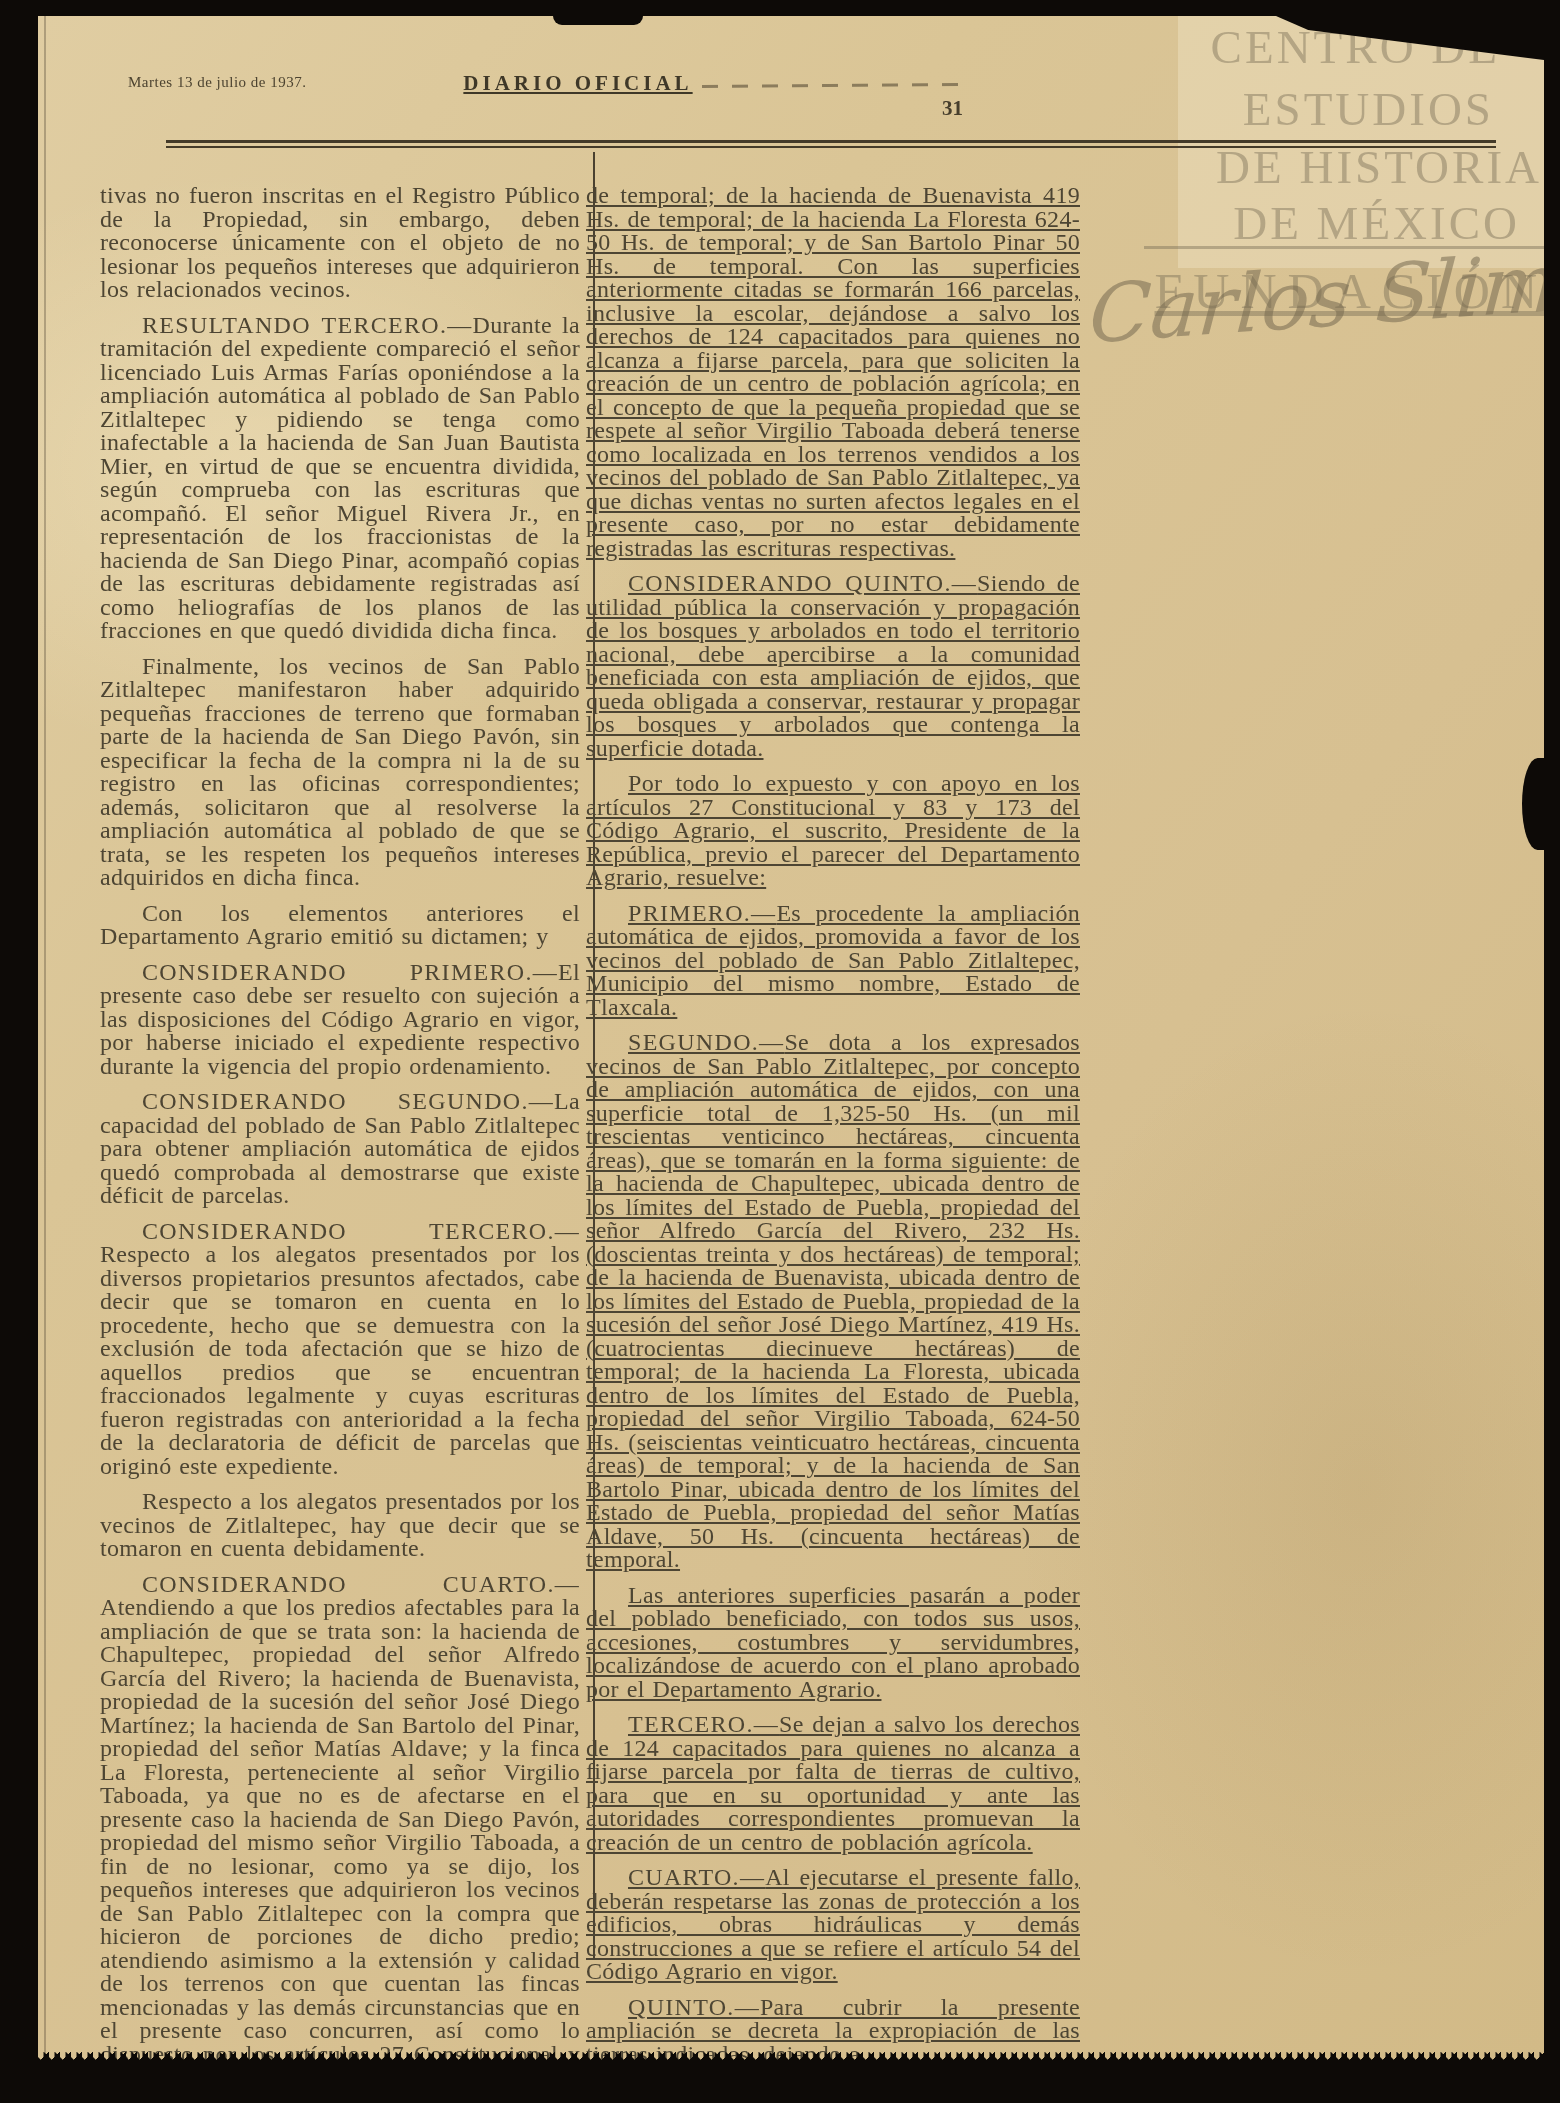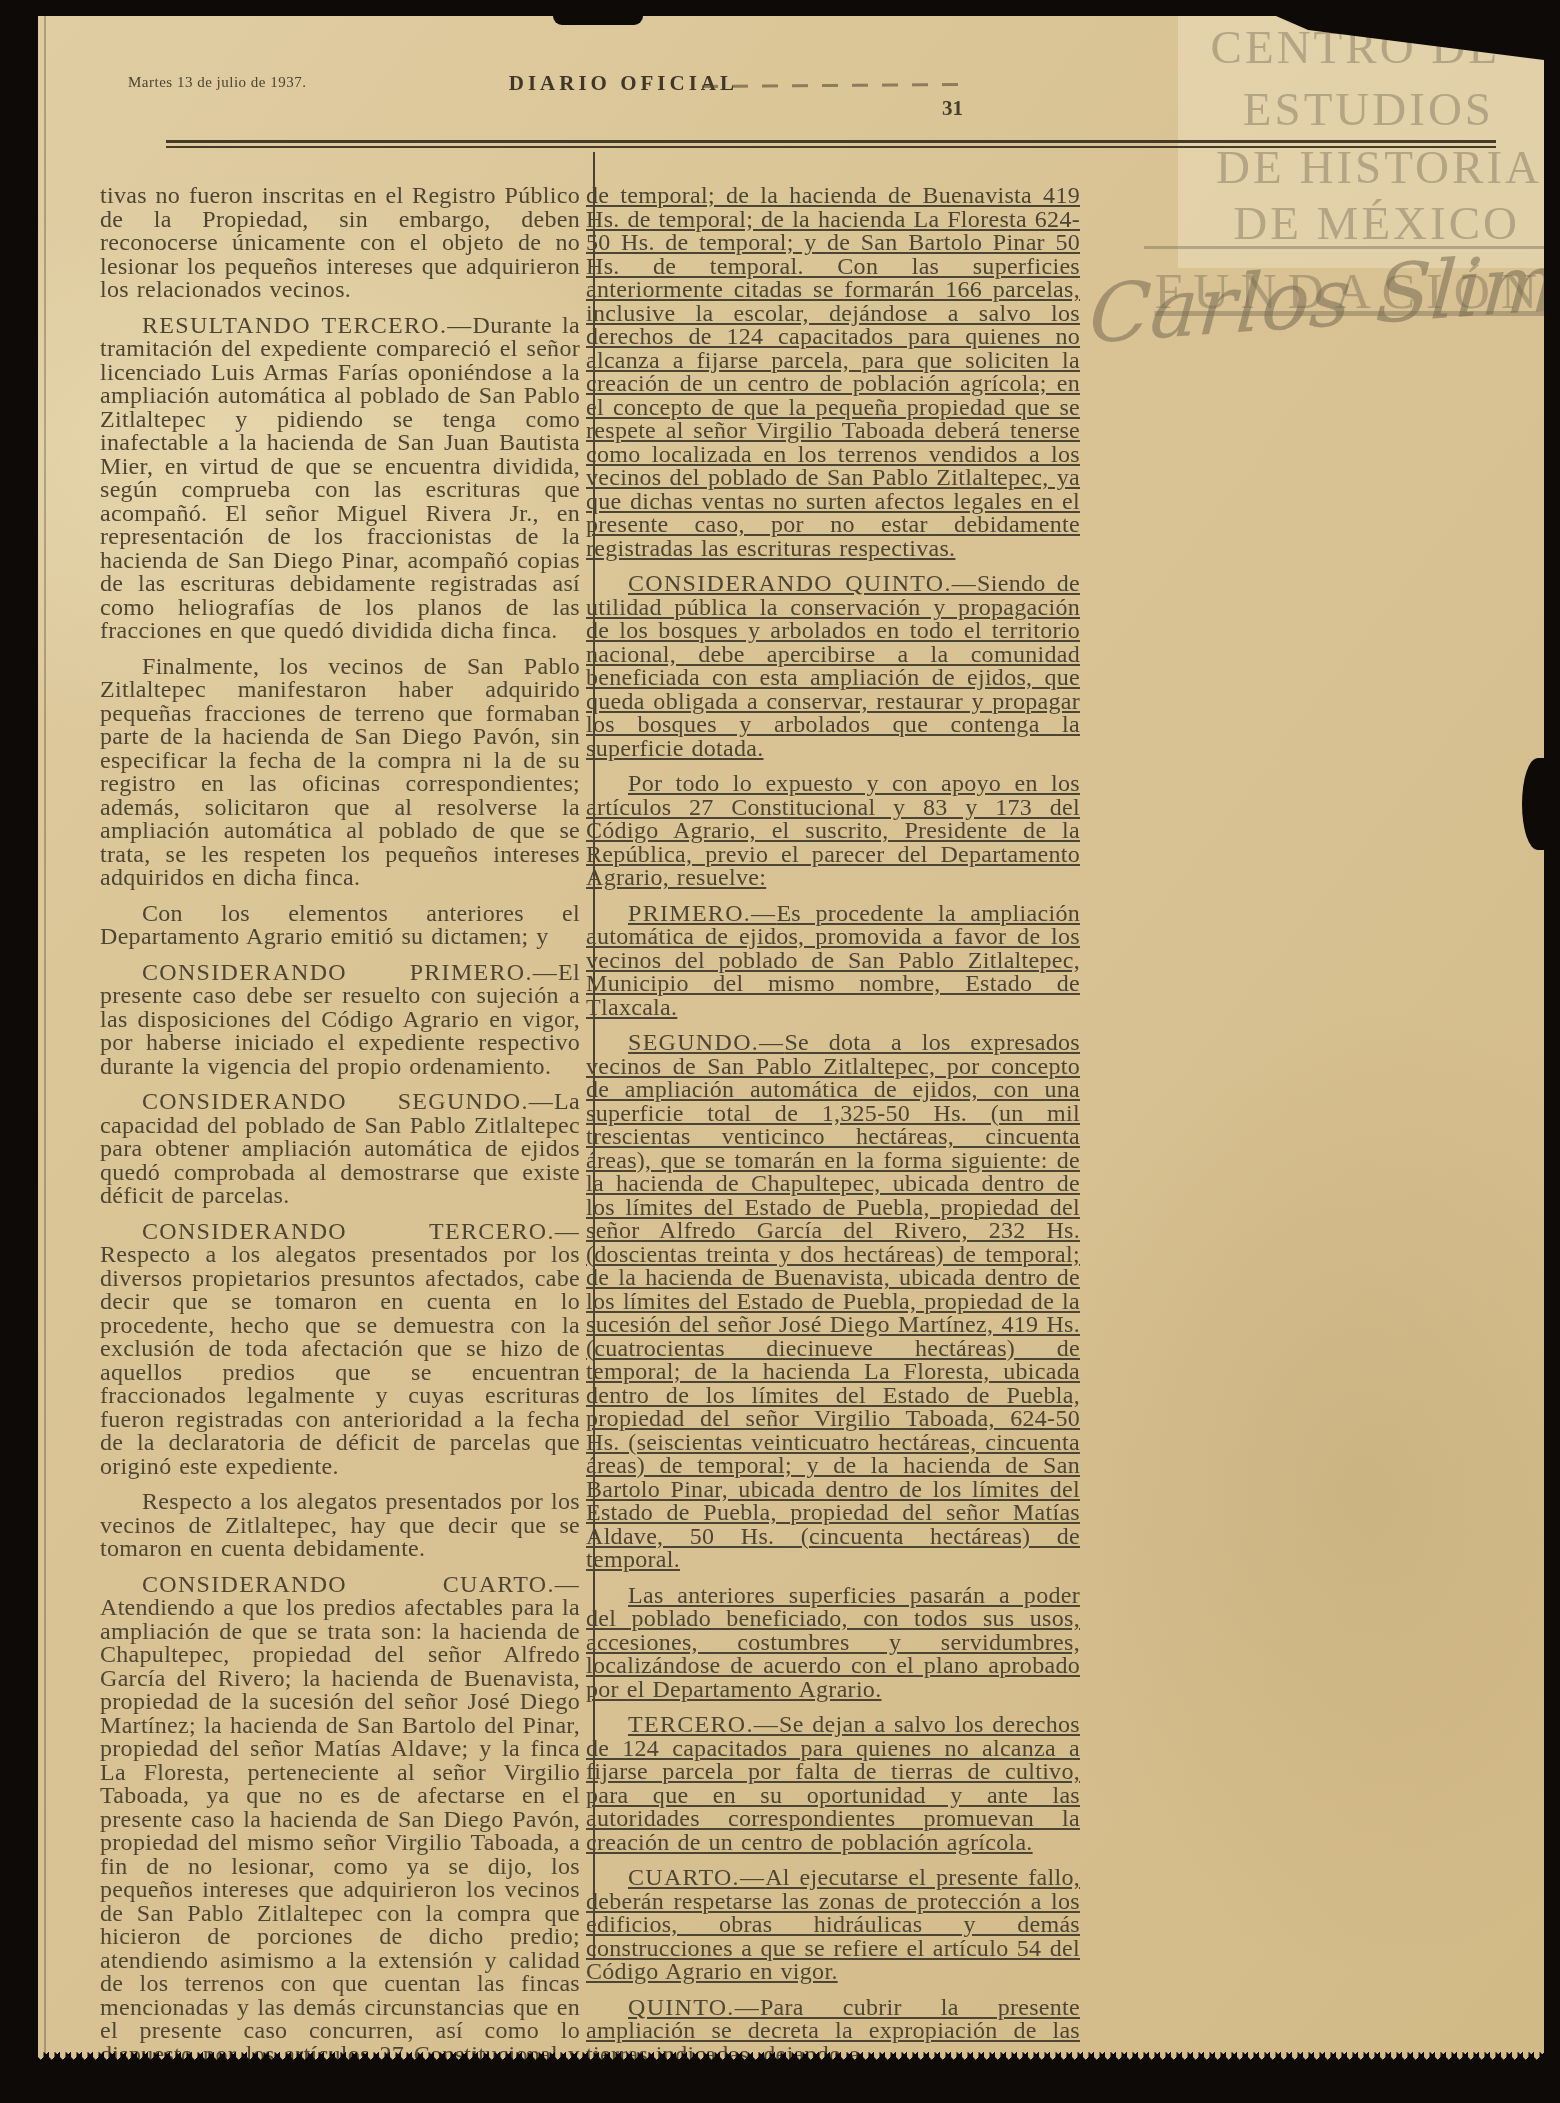--- a/index.html
+++ b/index.html
@@ -48,22 +48,22 @@
     background-position: 0 0, 5.5px 0;
     background-repeat: repeat-x;
   }
   
   .masthead-date {
     position: absolute; left: 90px; top: 58px;
     font-size: 15px; color: #4c4330; letter-spacing: 0.5px;
   }
   .masthead-title {
     position: absolute; left: 380px; top: 55px; width: 320px;
-    text-align: right;
-    font-size: 21px; font-weight: bold; letter-spacing: 4px; color: #3f3828;
+    text-align: center;
+    font-size: 21px; font-weight: bold; letter-spacing: 4px; color: #3f3828; text-decoration: underline;
   }
   .masthead-dashes {
     position: absolute; left: 664px; top: 68px; width: 256px; height: 3px;
     background: repeating-linear-gradient(90deg, rgba(75,64,44,0.55) 0 16px, rgba(75,64,44,0) 16px 30px);
     transform: rotate(-0.5deg);
   }
   .masthead-page {
     position: absolute; left: 904px; top: 80px;
     font-size: 21px; font-weight: bold; color: #473e2c;
   }

